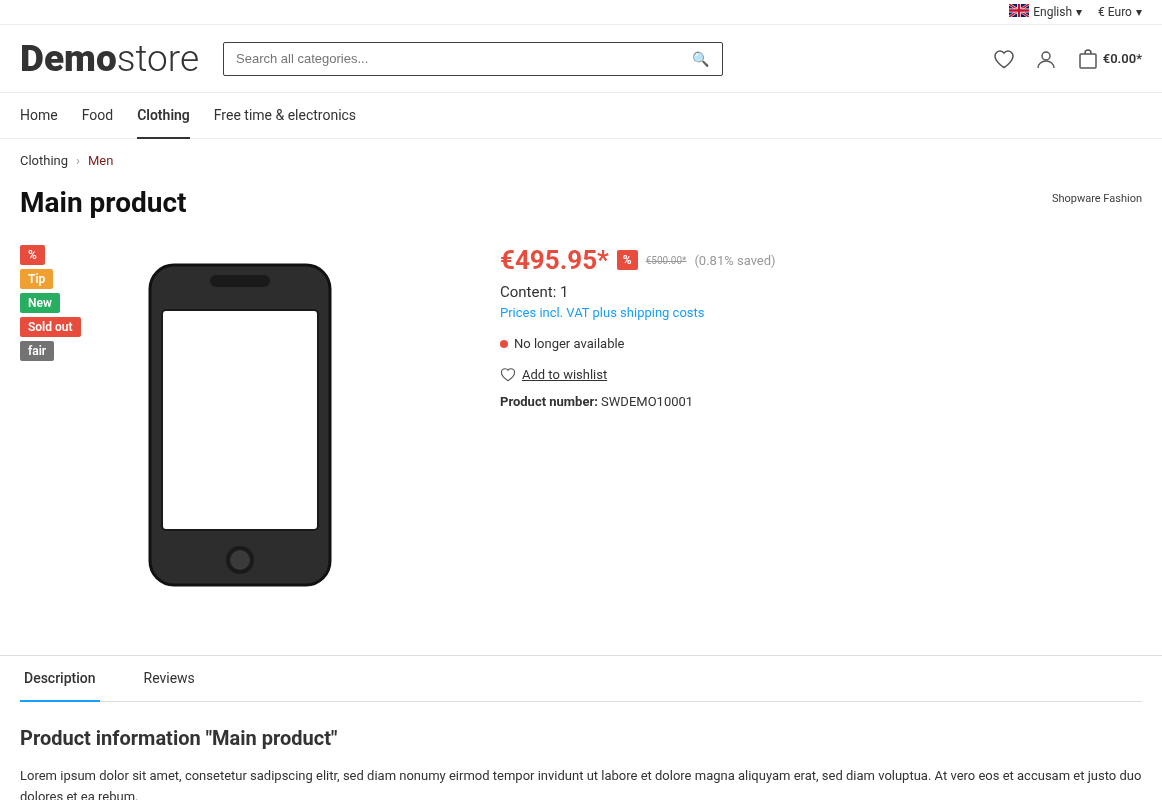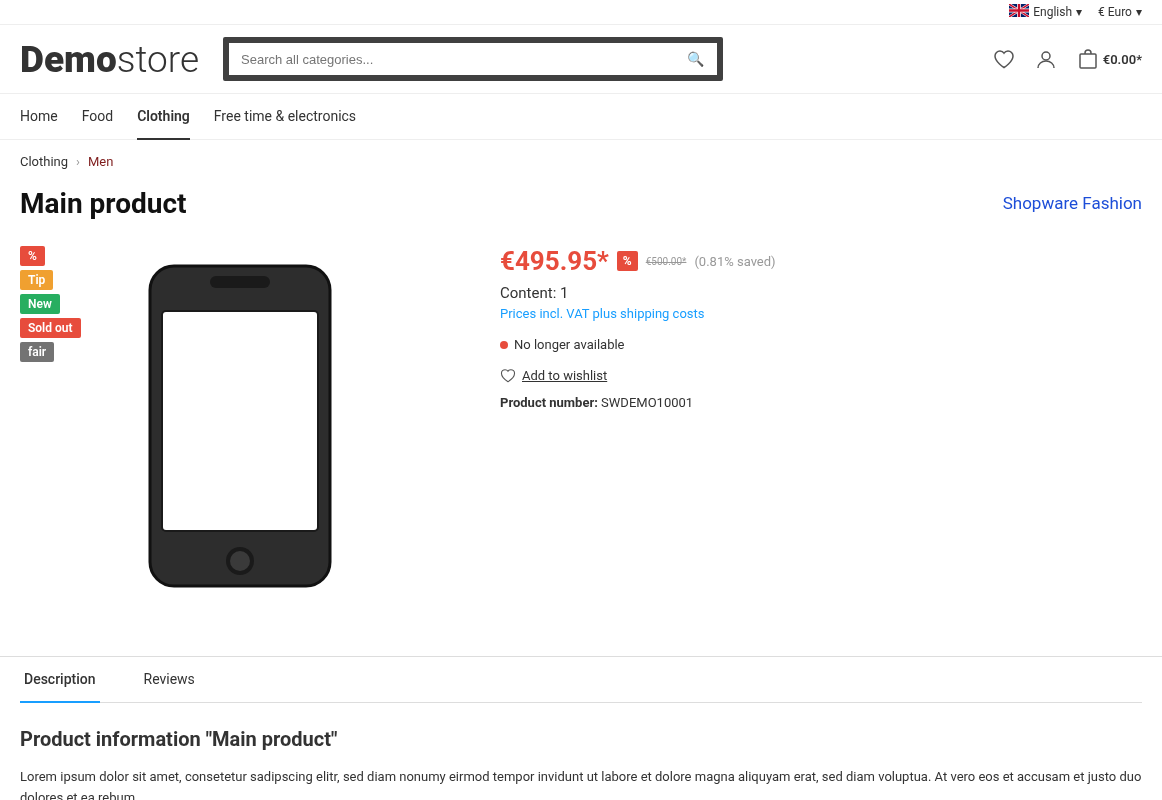--- a/index.html
+++ b/index.html
@@ -42,21 +42,21 @@
       text-decoration: none;
       white-space: nowrap;
     }
     .logo strong { font-weight: 900; }
     .logo span { font-weight: 300; }
     .search-bar {
       flex: 1;
       max-width: 500px;
       display: flex;
       align-items: center;
-      border: 6px solid #404040;
+      border: 1px solid #404040;
       border-radius: 2px;
       padding: 8px 12px;
       gap: 8px;
     }
     .search-bar input {
       border: none;
       outline: none;
       flex: 1;
       font-size: 13px;
       color: #999;
@@ -120,23 +120,23 @@
       display: flex;
       align-items: flex-start;
       justify-content: space-between;
     }
     .product-title {
       font-size: 28px;
       font-weight: 700;
       color: #111;
     }
     .manufacturer-link {
-      color: #1d4ed8;
+      color: #404040;
       text-decoration: none;
-      font-size: 17px;
+      font-size: 11px;
       margin-top: 6px;
     }
 
     
     .product-content {
       display: flex;
       padding: 0 20px;
       gap: 40px;
     }
     .product-images {

